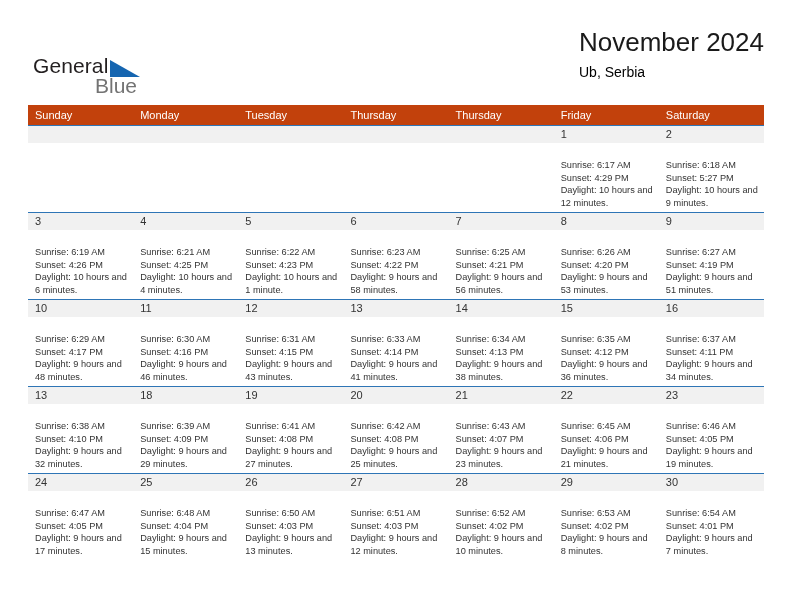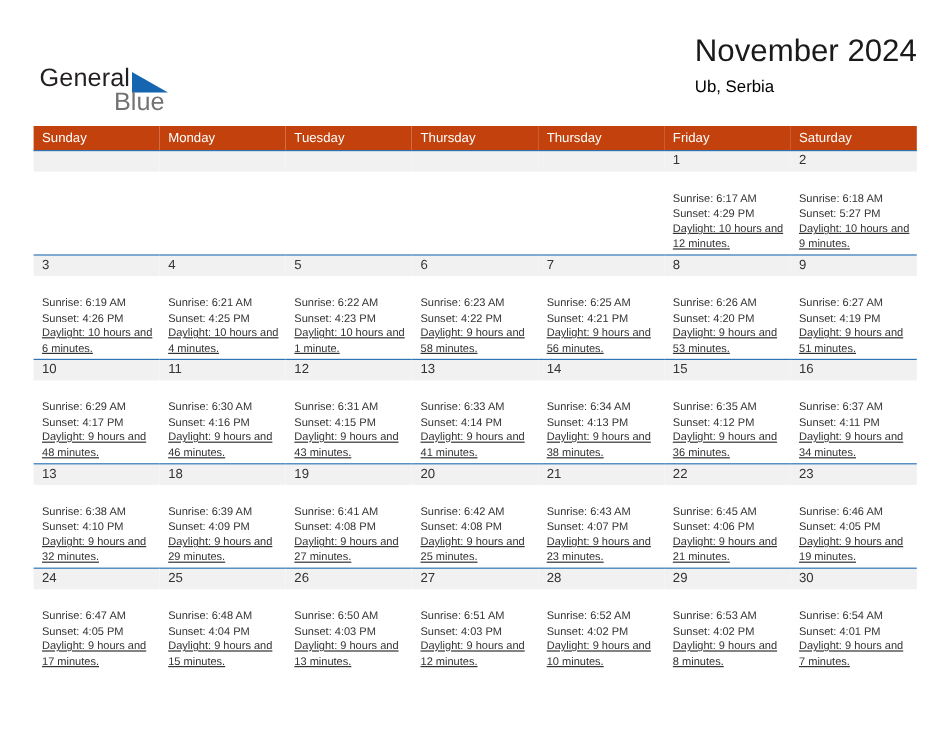--- a/index.html
+++ b/index.html
@@ -143,21 +143,20 @@
     font-size: 9.2px;
     line-height: 12.6px;
     color: #333333;
     font-family: "Liberation Sans", sans-serif;
   }
   .info div {
     white-space: nowrap;
   }
   .info .daylight {
     white-space: normal;
-    text-decoration: underline;
   }
 </style>
 </head>
 <body>
 
 <div class="page">
 
   <div class="header">
 
     <div class="logo">

